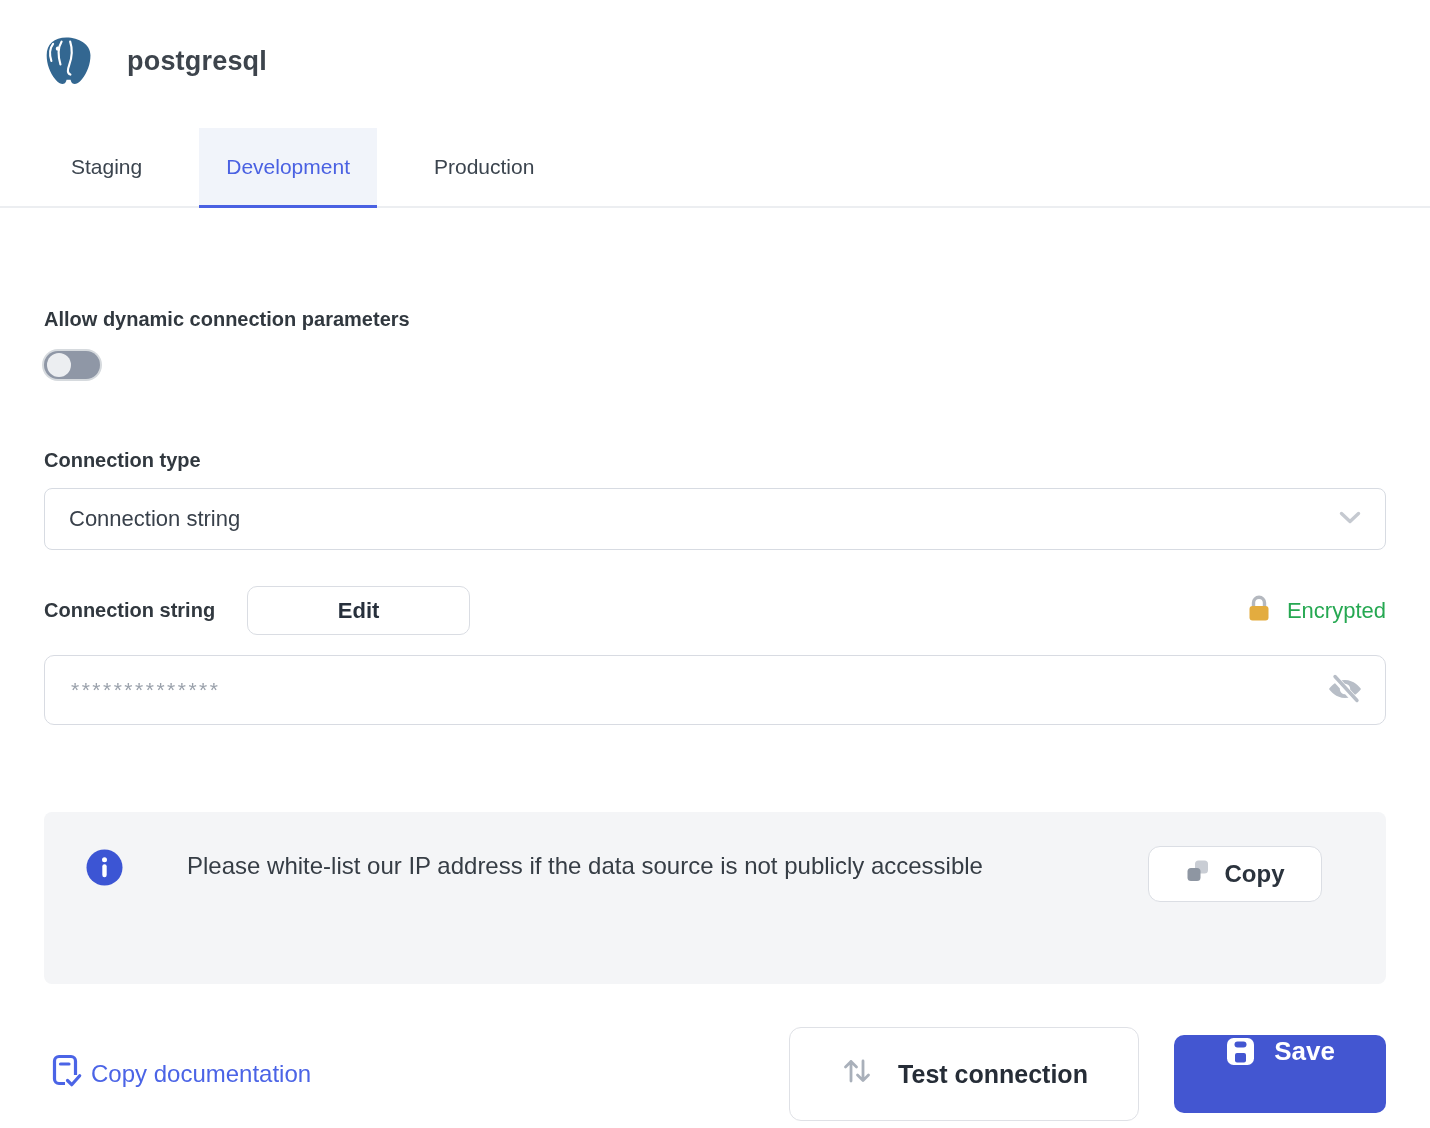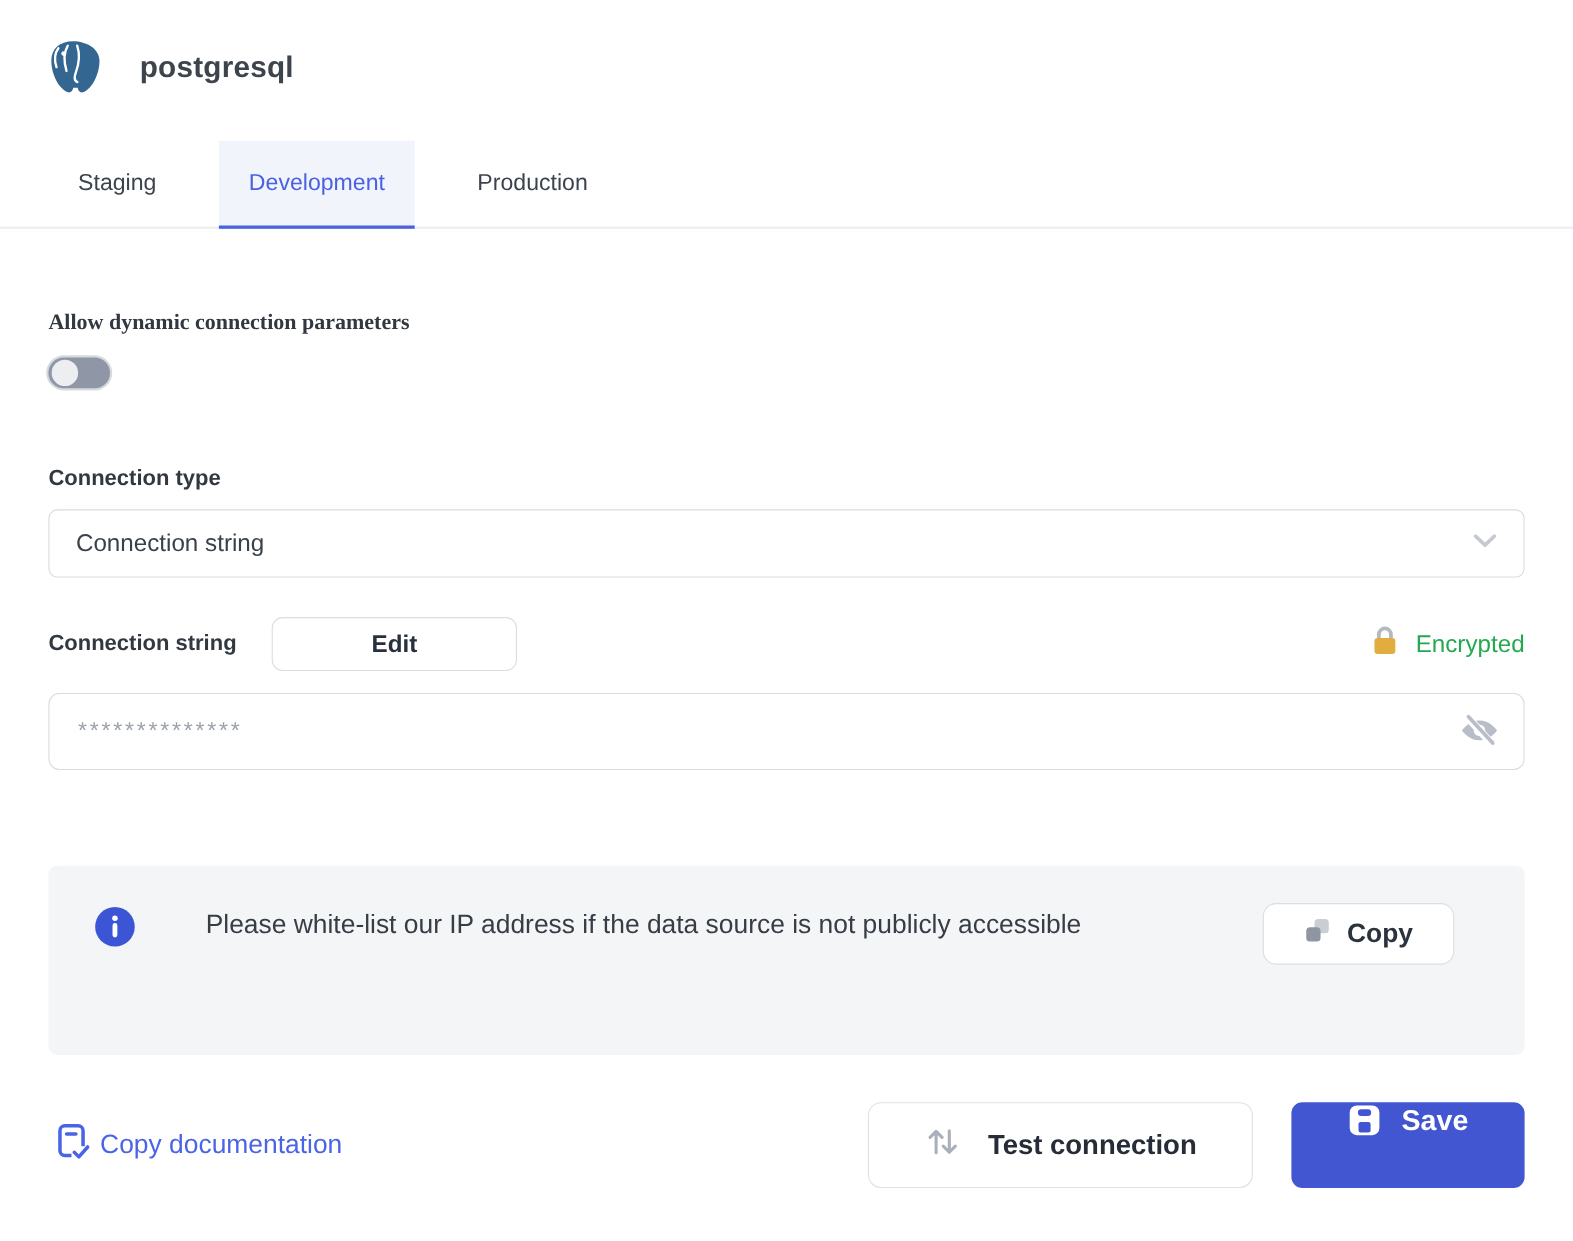--- a/index.html
+++ b/index.html
@@ -20,21 +20,21 @@
     height:80px; display:flex; align-items:center; padding:0 27px; margin-right:30px;
     font-size:21px; color:#3b444e; cursor:pointer; margin-bottom:-2px;
     border-bottom:3px solid transparent;
   }
   .tab.active { background:#f1f4fa; color:#4a61e2; border-bottom-color:#4a61e2; }
 
   
   .content { padding:0 44px; }
   .field-label { font-size:20px; font-weight:700; color:#31383f; }
 
-  .section-toggle { margin-top:74px;font-family:Liberation Serif, serif; }
+  .section-toggle { margin-top:100px; }
   .toggle {
     position:relative; width:56px; height:28px; border-radius:15px; background:#8f97a6;
     box-shadow:0 0 0 2px #d6dade; margin-top:20px; cursor:pointer; border:none; padding:0;
   }
   .toggle .knob {
     position:absolute; left:3px; top:2px; width:24px; height:24px; border-radius:50%;
     background:#eceef1;
   }
 
   .section-type { margin-top:66px; }
@@ -76,21 +76,21 @@
     font-family:inherit; font-size:24px; font-weight:700; color:#2b333d;
   }
 
   
   .footer-row { margin-top:43px; display:flex; align-items:center; padding:0 44px 0 52px; }
   .doc-link {
     display:flex; align-items:center; gap:9px; font-size:24px; color:#4b64e6;
     cursor:pointer; text-decoration:none;
   }
   .test-btn {
-    margin-left:auto; width:350px; height:78px; border:1px solid #dfe1e6; border-radius:12px;
+    margin-left:auto; width:350px; height:94px; border:1px solid #dfe1e6; border-radius:12px;
     background:#fff; cursor:pointer; display:flex; align-items:center; justify-content:center;
     gap:24px; font-family:inherit; font-size:25px; font-weight:700; color:#262d37;
   }
   .save-btn {
     margin-left:35px; width:212px; height:78px; border:none; border-radius:10px;
     background:#4356d1; cursor:pointer; display:flex; align-items:flex-start; justify-content:center;
     gap:18px; font-family:inherit; font-size:26px; font-weight:700; color:#ffffff;
   }
 </style>
 </head>

